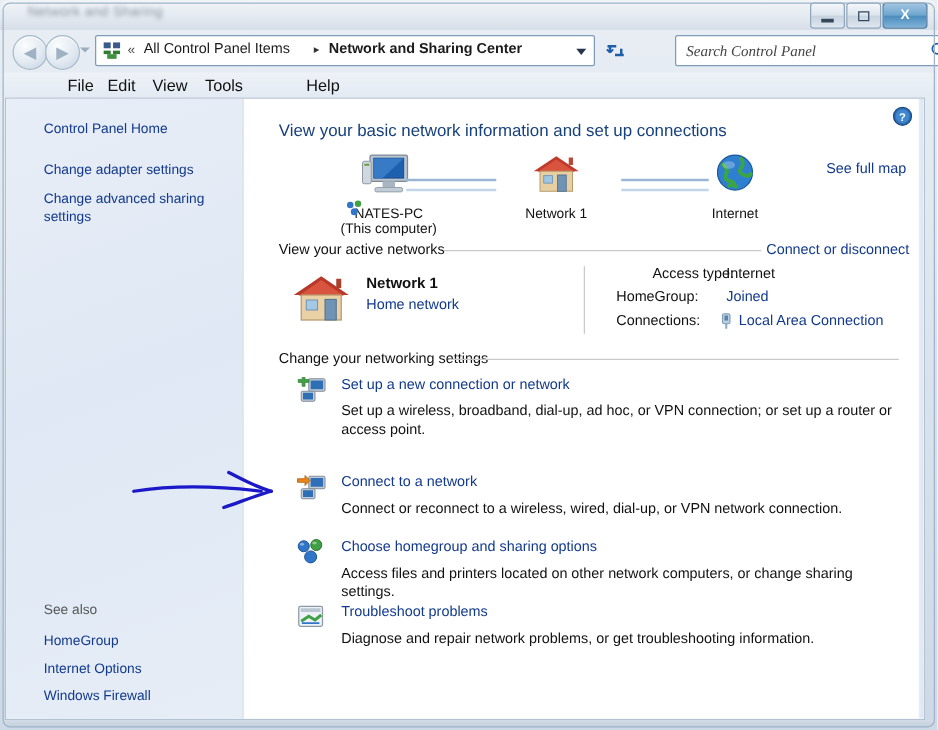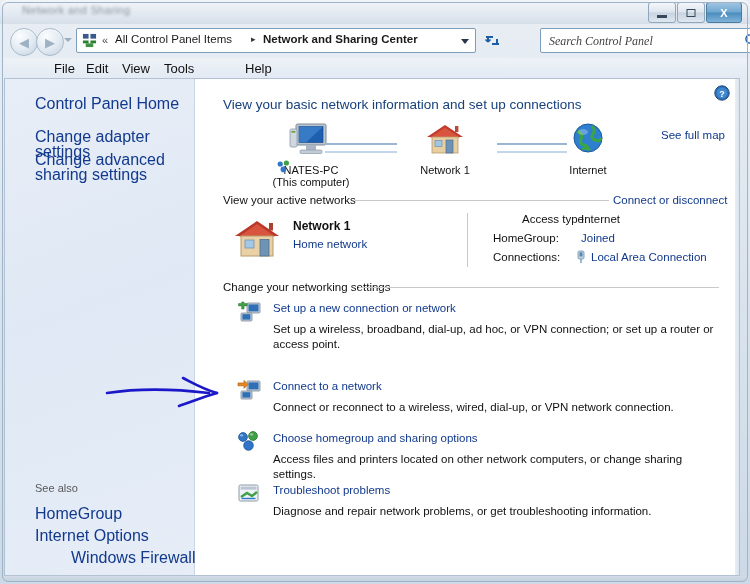--- a/index.html
+++ b/index.html
@@ -138,32 +138,32 @@
     border:1px solid #b3c2d2;box-sizing:border-box;
     overflow:hidden;
   }
   #sidebar{
     position:absolute;left:0;top:0;width:190px;height:100%;
     background:linear-gradient(160deg,#e8eef7 0%,#dfe8f4 45%,#e6edf7 100%);
     border-right:1px solid #c9d6e4;
     box-sizing:border-box;
   }
   .side-link{
-    position:absolute;left:30px;font-size:16px;color:#12398c;
+    position:absolute;left:30px;font-size:11px;color:#12398c;
     cursor:pointer;line-height:15px;width:150px;
   }
   #side-home{top:17px;}
   #side-adapter{top:50px;}
   #side-advanced{top:73px;}
   #seealso-label{
     position:absolute;left:30px;top:403px;font-size:11px;color:#595959;
   }
   #side-homegroup{top:427px;}
   #side-inetopts{top:449px;}
-  #side-firewall{top:471px;margin-left:36px;}
+  #side-firewall{top:471px;}
 
   
   #main{
     position:absolute;left:190px;top:0;right:0;height:100%;
     background:#ffffff;overflow:hidden;
   }
   #help-icon{
     position:absolute;right:9px;top:6px;width:16px;height:16px;
   }
   #page-heading{

